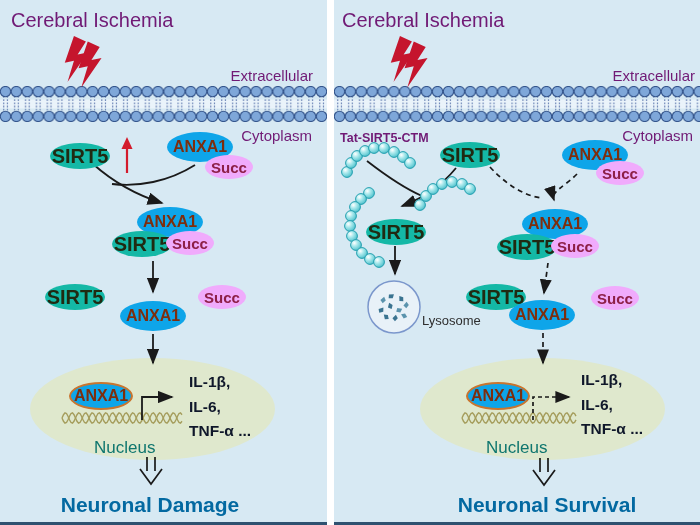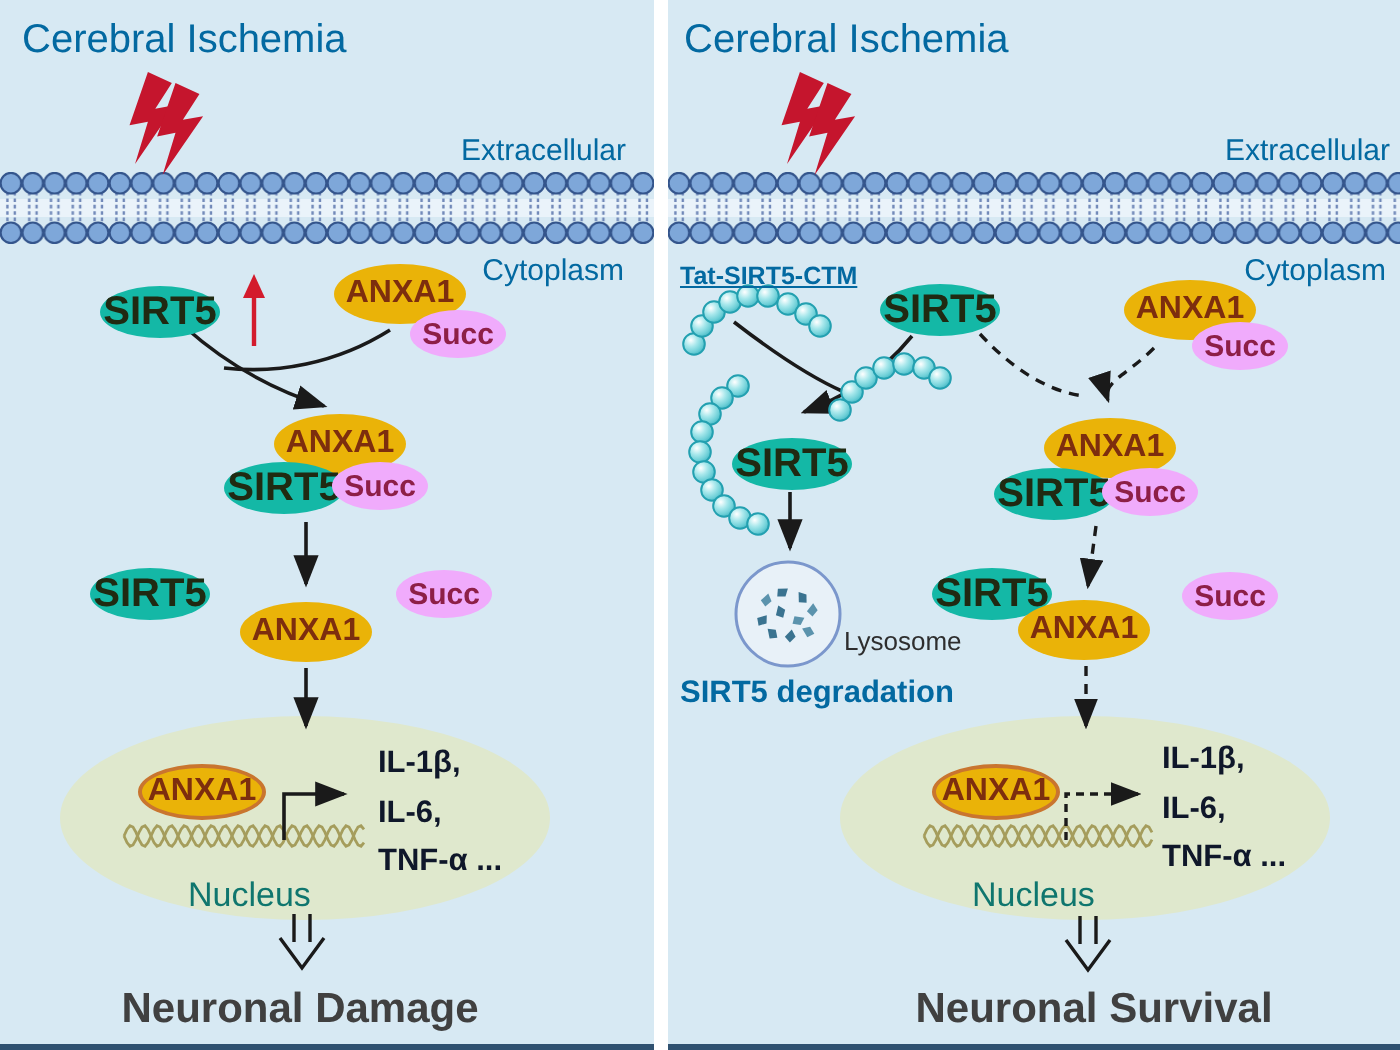--- a/index.html
+++ b/index.html
@@ -3,36 +3,36 @@
 <meta charset="utf-8">
 <style>
   html,body{margin:0;padding:0;background:#ffffff;}
   body{width:700px;height:525px;font-family:"Liberation Sans",sans-serif;}
   .fig{position:relative;width:700px;height:525px;display:flex;}
   .panel{position:relative;height:525px;background:#d7e9f3;overflow:hidden;}
   .panel-left{width:327px;}
   .panel-right{width:366px;}
   .divider{width:7px;height:525px;background:#ffffff;}
   .gfx{position:absolute;left:0;top:0;z-index:1;}
-  .label{position:absolute;color:#0369a1;z-index:2;white-space:nowrap;}
+  .label{position:absolute;color:#701a75;z-index:2;white-space:nowrap;}
   .title{font-size:20px;}
   .side{font-size:15px;}
-  .treat{font-weight:700;font-size:12.5px;text-decoration:underline;}
+  .treat{font-weight:700;font-size:12.5px;}
   .degrade{font-weight:700;font-size:15.5px;}
   .lyso{font-size:13px;color:#2e2e2e;}
   .nucleus-label{font-size:17px;color:#0f766e;}
   .mol{position:absolute;z-index:3;display:flex;align-items:center;justify-content:center;
        border-radius:50%;font-weight:700;white-space:nowrap;}
   .sirt5{width:60px;height:26px;background:#14b8a6;color:#202a12;font-size:20px;}
-  .anxa1{width:66px;height:30px;background:#eab308;color:#7d2e0e;font-size:16px;}
+  .anxa1{width:66px;height:30px;background:#0ea5e9;color:#7d2e0e;font-size:16px;}
   .succ{width:48px;height:24px;background:#f0abfc;color:#8d1f47;font-size:15px;}
   .nuc-anxa1{width:64px;height:28px;border:2px solid #c9752f;box-sizing:border-box;}
   .nucleus{position:absolute;z-index:0;width:245px;height:102px;background:#dfe8cd;border-radius:50%;}
   .cytokines{position:absolute;z-index:2;font-weight:700;font-size:15.5px;line-height:24.5px;color:#0f172a;}
-  .outcome{position:absolute;z-index:2;font-weight:700;font-size:21px;text-align:center;color:#404040;width:300px;}
+  .outcome{position:absolute;z-index:2;font-weight:700;font-size:21px;text-align:center;color:#0369a1;width:300px;}
 </style>
 </head>
 <body>
 
 <div class="fig">
 
   <div class="panel panel-left">
     <svg id="svgL" class="gfx" width="327" height="525">
       <defs>
         <marker id="mkl" markerWidth="9" markerHeight="7" refX="8" refY="3.5" orient="auto">
@@ -227,21 +227,20 @@
 
     <div class="mol anxa1" style="left:188px;top:209px">ANXA1</div>
     <div class="mol sirt5" style="left:163px;top:234px">SIRT5</div>
     <div class="mol succ" style="left:217px;top:234px">Succ</div>
 
     <div class="mol sirt5" style="left:132px;top:284px">SIRT5</div>
     <div class="mol succ" style="left:257px;top:286px">Succ</div>
     <div class="mol anxa1" style="left:175px;top:300px">ANXA1</div>
 
     <div class="label lyso" style="left:88px;top:313px">Lysosome</div>
-    <div class="label degrade" style="left:6px;top:338px">SIRT5 degradation</div>
 
     <div class="nucleus" style="left:86px;top:358px"></div>
     <div class="mol anxa1 nuc-anxa1" style="left:132px;top:382px">ANXA1</div>
     <div class="cytokines" style="left:247px;top:368px">
       <div>IL-1β,</div>
       <div>IL-6,</div>
       <div>TNF-α ...</div>
     </div>
     <div class="label nucleus-label" style="left:152px;top:438px">Nucleus</div>
 

